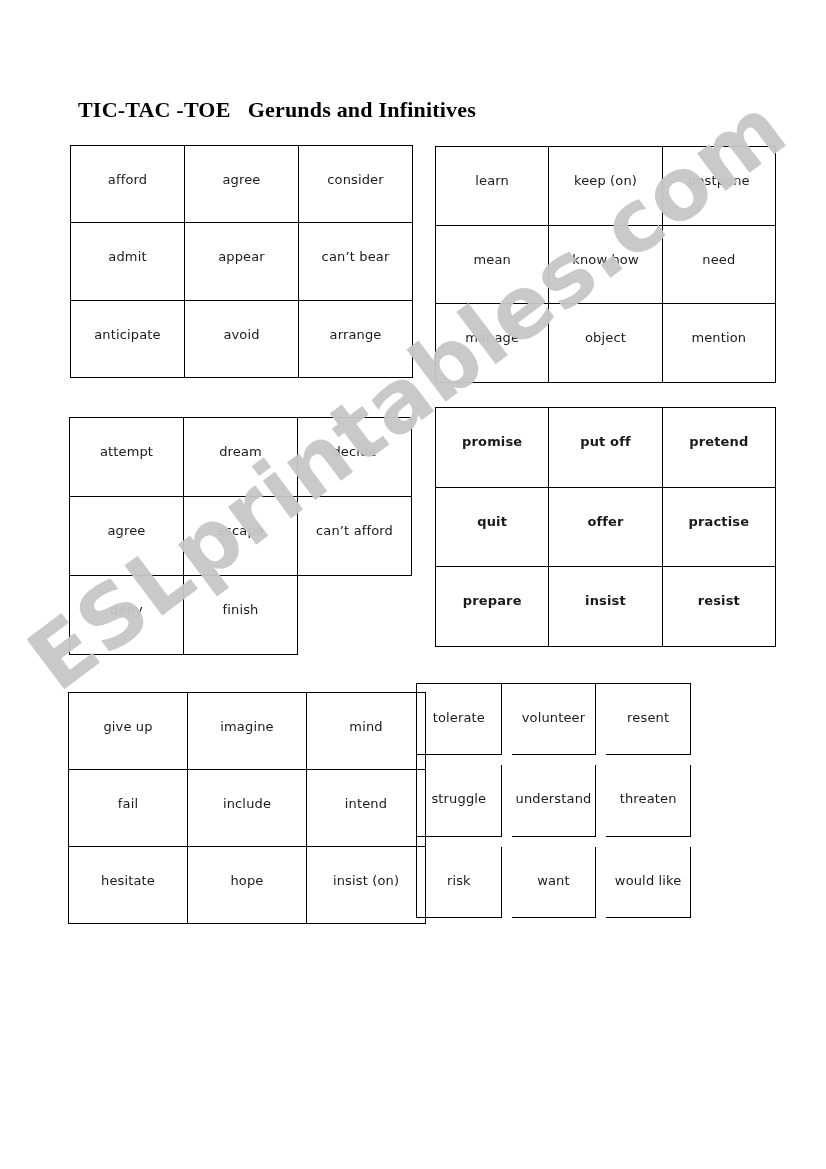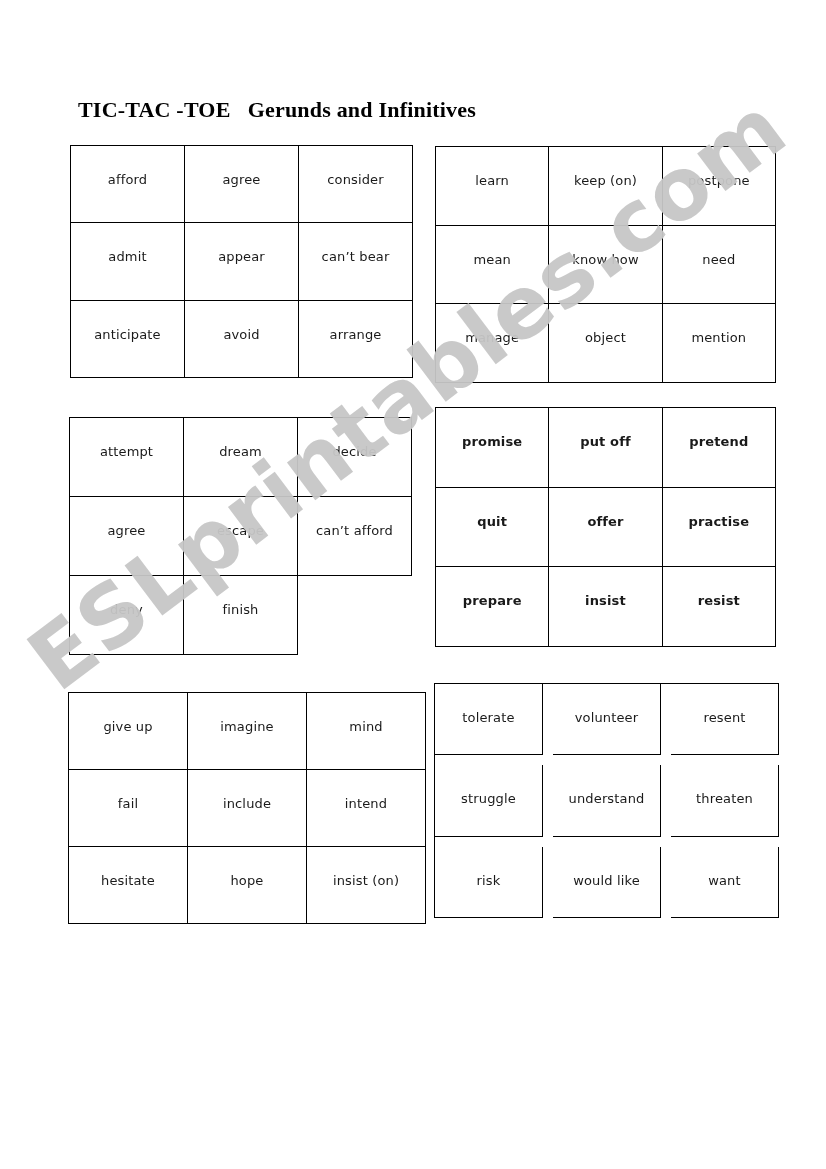--- a/index.html
+++ b/index.html
@@ -92,21 +92,21 @@
     line-height: 1;
     white-space: nowrap;
   }
 
   
   #grid-1 { left: 70px;  top: 145px; width: 343px; height: 233px; }
   #grid-2 { left: 435px; top: 146px; width: 341px; height: 237px; }
   #grid-3 { left: 69px;  top: 417px; width: 343px; height: 238px; }
   #grid-4 { left: 435px; top: 407px; width: 341px; height: 240px; font-weight: bold; }
   #grid-5 { left: 68px;  top: 692px; width: 358px; height: 232px; }
-  #grid-6 { left: 434px; top: 683px; width: 345px; height: 235px; gap: 10px; }
+  #grid-6 { left: 416px; top: 683px; width: 275px; height: 235px; gap: 10px; }
 </style>
 </head>
 <body>
 
 <div class="page">
 
   <div class="title">TIC-TAC -TOE   Gerunds and Infinitives</div>
 
   <div class="grid" id="grid-1">
     <div class="cell">
@@ -271,24 +271,24 @@
     <div class="cell">
         <span class="cell-label">understand</span>
       </div>
     <div class="cell">
         <span class="cell-label">threaten</span>
       </div>
     <div class="cell">
         <span class="cell-label">risk</span>
       </div>
     <div class="cell">
+        <span class="cell-label">want</span>
+      </div>
+    <div class="cell">
         <span class="cell-label">would like</span>
-      </div>
-    <div class="cell">
-        <span class="cell-label">want</span>
       </div>
   </div>
 
   <div class="watermark-layer">
     <div class="watermark-text">ESLprintables.com</div>
   </div>
 
 </div>
 
 </body></html>

